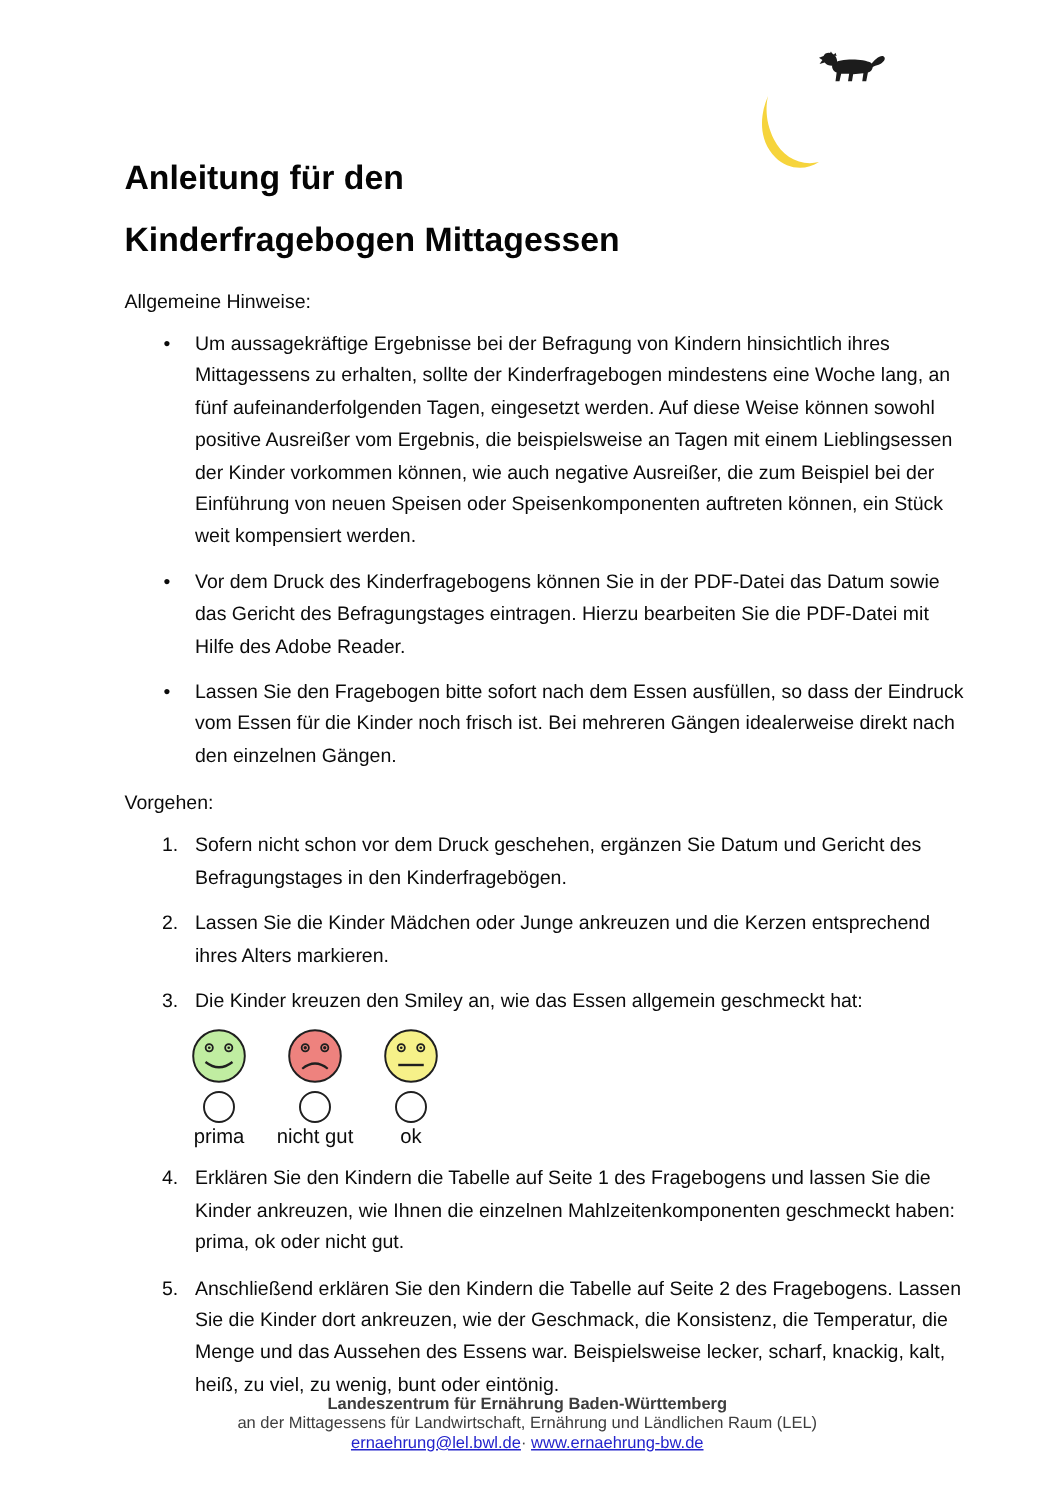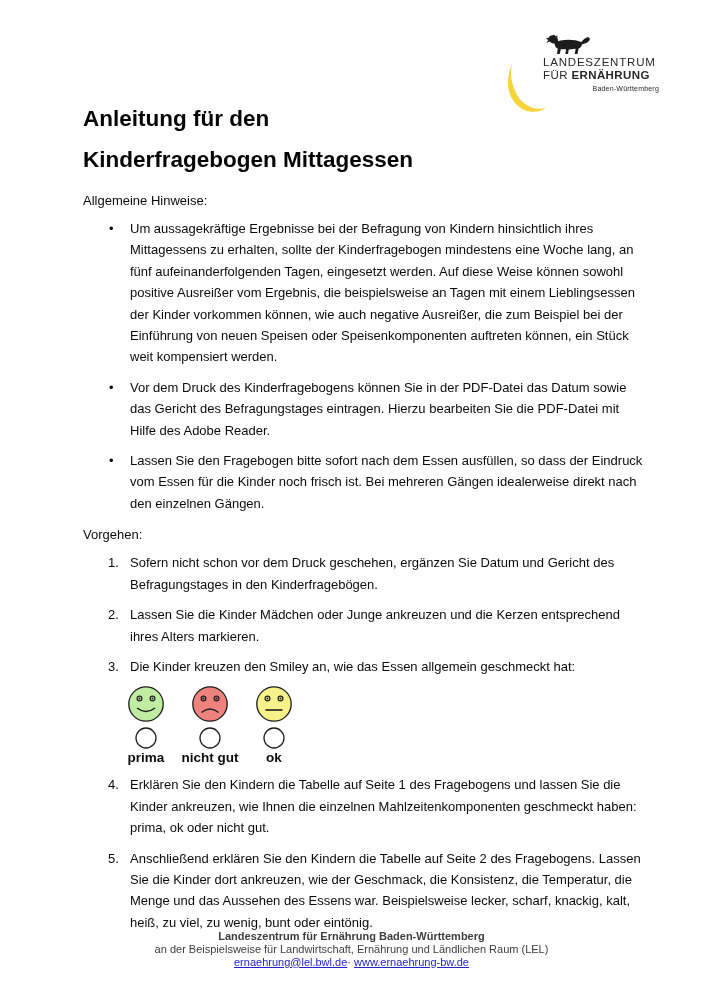--- a/index.html
+++ b/index.html
@@ -37,21 +37,21 @@
   ul.bullets li::before{content:"\2022";position:absolute;left:26px;}
 
   ol.steps{list-style:none;counter-reset:step;margin:9px 0 0 0;padding:0;}
   ol.steps li.step{
     position:relative;margin:0 0 9px 0;padding-left:47px;
     font-size:13px;line-height:21.4px;counter-increment:step;
   }
   ol.steps li.step::before{content:counter(step) ".";position:absolute;left:25px;}
 
   
-  .smiley-row{display:flex;margin:7px 0 6px -16px;font-weight:bold;}
+  .smiley-row{display:flex;margin:7px 0 6px -16px;}
   .smiley{width:64px;display:flex;flex-direction:column;align-items:center;}
   .smiley svg{display:block;}
   .smiley-label{font-size:13.5px;line-height:15px;margin-top:0;white-space:nowrap;}
   .smiley-checkbox{margin-top:2px;}
 
   
   .footer{
     position:absolute;left:0;right:0;top:902px;
     text-align:center;font-size:11px;line-height:12.8px;margin-top:28px;
   }
@@ -69,25 +69,20 @@
     </svg>
     <svg class="logo-lion" viewBox="0 0 120 58">
       <g style="fill: rgb(28, 28, 28);">
         <path d="M92 26 C101 12 113 5 117 11 C120 16 112 23 104 25 C100 26 96 28 93 31 Z"></path>
         <path d="M26 22 C40 13 78 13 94 21 C99 29 95 36 88 38 L85 53 L78 53 L80 39 L62 41 L60 53 L53 53 L55 40 L41 40 L38 53 L31 53 L33 38 C27 36 23 29 26 22 Z"></path>
         <path d="M31 25 C23 27 16 25 12 20 L3 23 L8 16 L2 12 L10 9 C12 2 23 1 29 7 C35 13 35 21 31 25 Z"></path>
         <path d="M20 6 L23 1 L26 6 Z"></path>
         <path d="M27 8 L31 3 L33 9 Z"></path>
       </g>
     </svg>
-    <div class="logo-text">
-      <div class="logo-line1">LANDESZENTRUM</div>
-      <div class="logo-line2"><span>FÜR </span><span class="bold">ERNÄHRUNG</span></div>
-      <div class="logo-sub">Baden-Württemberg</div>
-    </div>
   </div>
 
   <div class="content">
 
     <h1 class="title">
       <div>Anleitung für den</div>
       <div>Kinderfragebogen Mittagessen</div>
     </h1>
 
     <div class="section-heading">Allgemeine Hinweise:</div>
@@ -154,20 +149,20 @@
 
         </div>
       </li>
       <li class="step">Erklären Sie den Kindern die Tabelle auf Seite 1 des Fragebogens und lassen Sie die Kinder ankreuzen, wie Ihnen die einzelnen Mahlzeitenkomponenten geschmeckt haben: prima, ok oder nicht gut.</li>
       <li class="step">Anschließend erklären Sie den Kindern die Tabelle auf Seite 2 des Fragebogens. Lassen Sie die Kinder dort ankreuzen, wie der Geschmack, die Konsistenz, die Temperatur, die Menge und das Aussehen des Essens war. Beispielsweise lecker, scharf, knackig, kalt, heiß, zu viel, zu wenig, bunt oder eintönig.</li>
     </ol>
   </div>
 
   <div class="footer" style="color: rgb(61, 61, 61);">
     <div class="footer-line1">Landeszentrum für Ernährung Baden-Württemberg</div>
-    <div class="footer-line2">an der Beispielsweise für Landwirtschaft, Ernährung und Ländlichen Raum (LEL)</div>
+    <div class="footer-line2">an der Mittagessens für Landwirtschaft, Ernährung und Ländlichen Raum (LEL)</div>
     <div class="footer-links">
       <a href="#" style="color: rgb(35, 35, 204);">ernaehrung@lel.bwl.de</a><span>·</span>
       <a href="#" style="color: rgb(35, 35, 204);">www.ernaehrung-bw.de</a>
     </div>
   </div>
 
 </div>
 
 </body></html>

